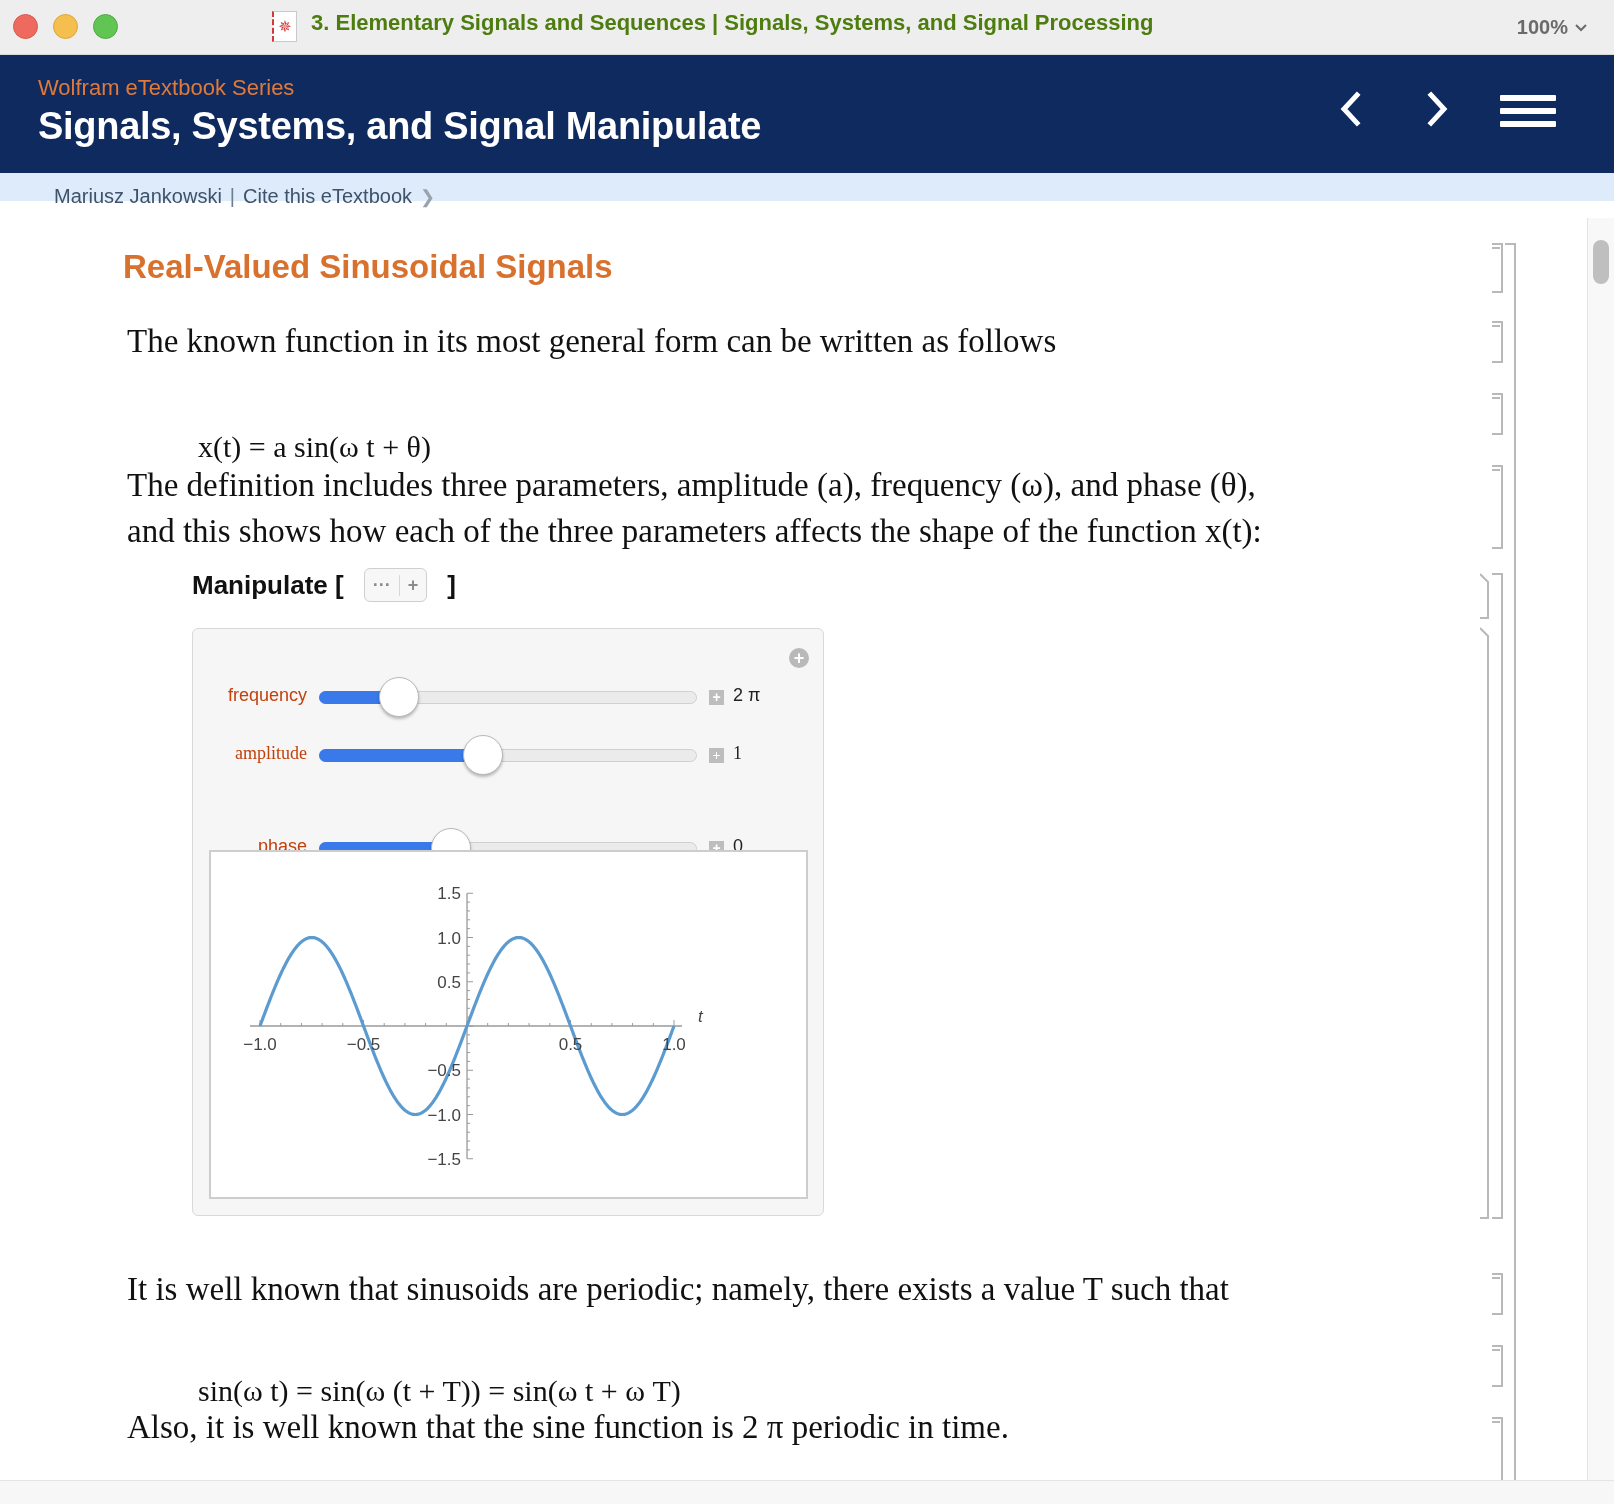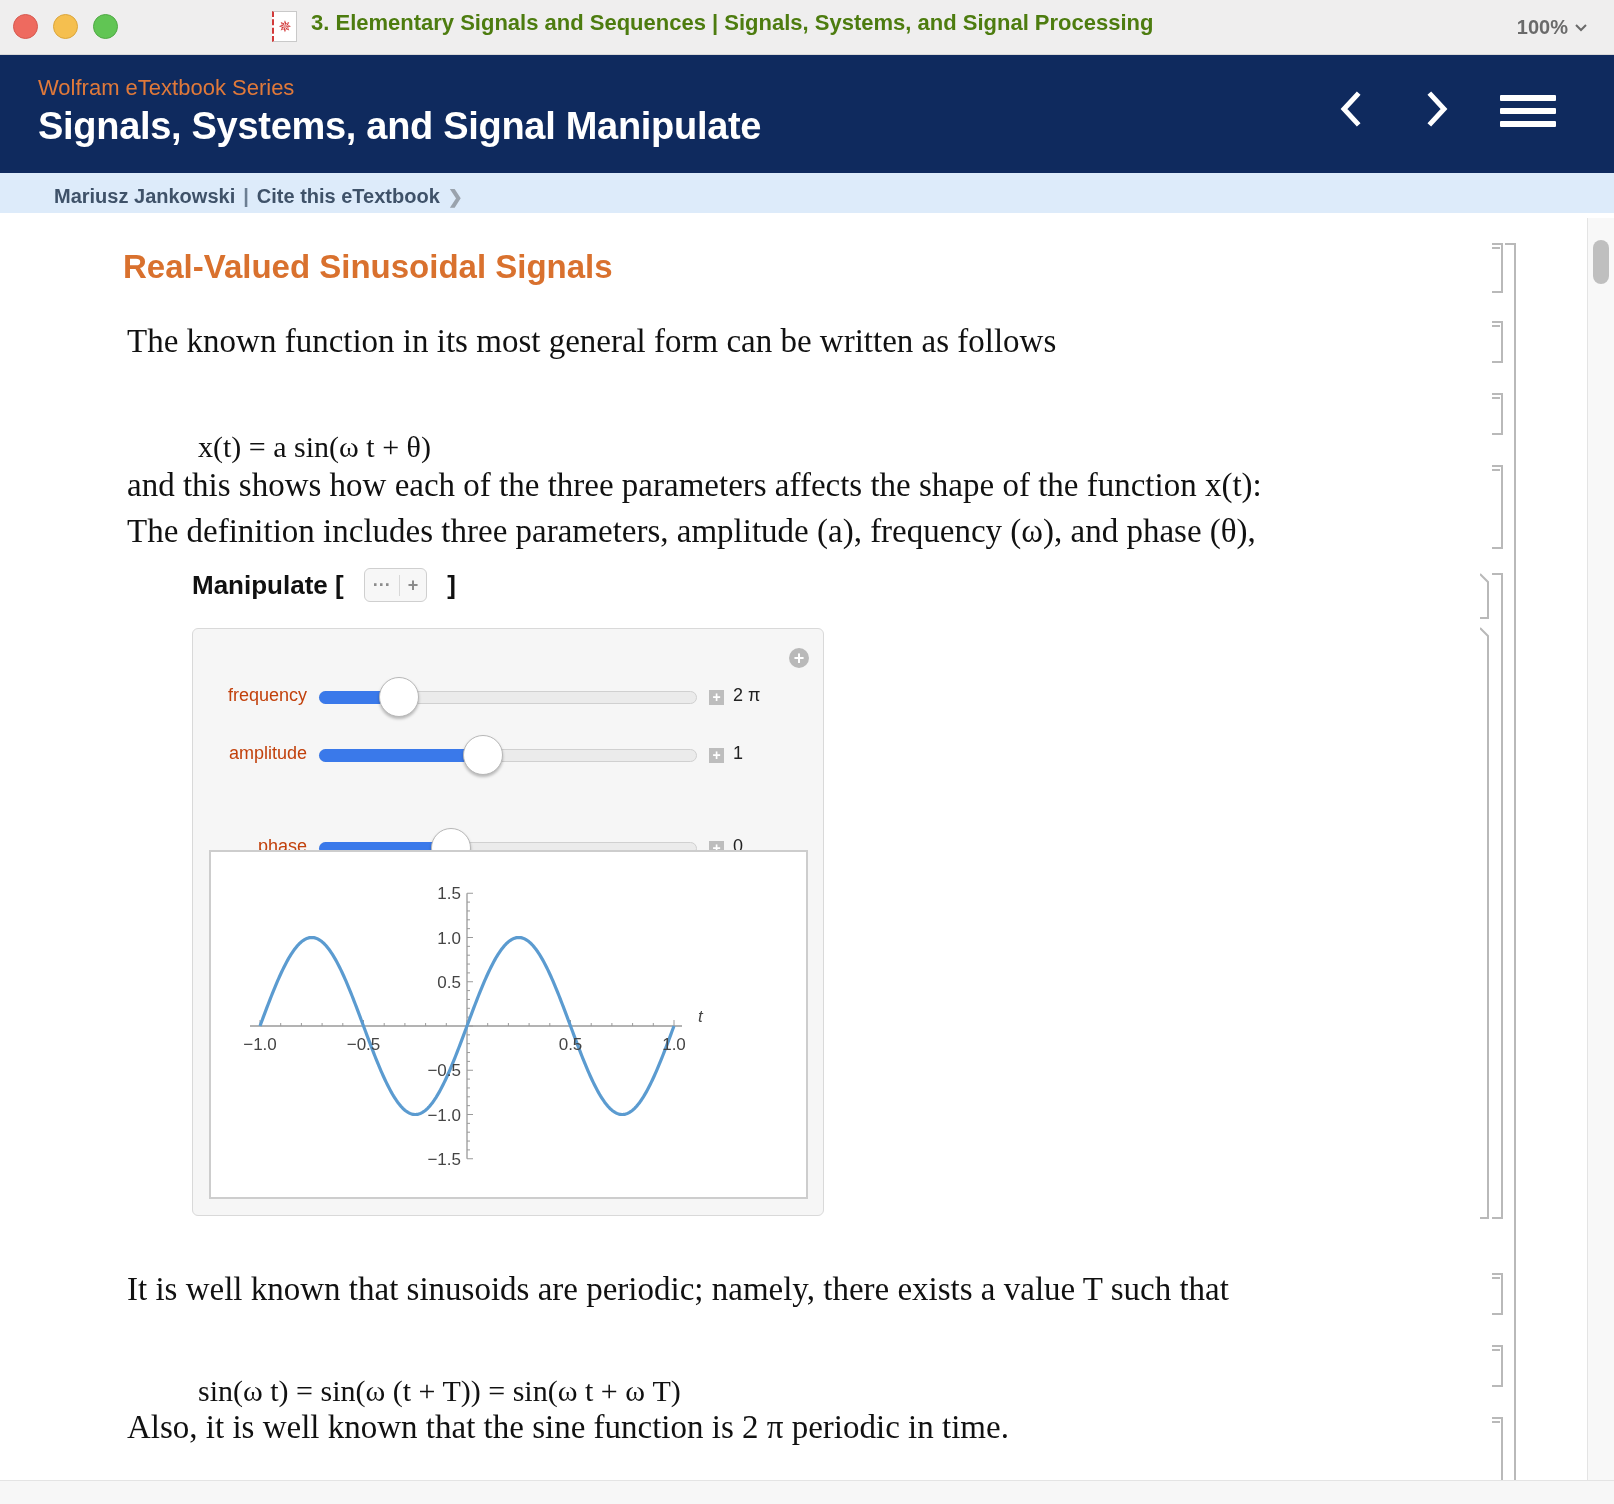--- a/index.html
+++ b/index.html
@@ -22,21 +22,21 @@
   .series { position: absolute; left: 38px; top: 20px; font-size: 22px; color: #e0793a; font-family: "Liberation Sans", sans-serif; }
   .book-title { position: absolute; left: 38px; top: 50px; font-size: 38px; color: #ffffff; font-weight: bold; font-family: "Liberation Sans", sans-serif; letter-spacing: -0.3px; }
   .nav-btn { position: absolute; top: 32px; width: 44px; height: 44px; cursor: pointer; }
   .nav-btn svg { width: 44px; height: 44px; }
   .nav-prev { left: 1330px; }
   .nav-next { left: 1415px; }
   .menu-btn { position: absolute; left: 1500px; top: 40px; width: 56px; height: 36px; cursor: pointer; }
   .menu-btn span { display:block; height: 6px; background: #ffffff; margin-bottom: 7px; border-radius: 1px; }
 
   
-  .authorbar { position: absolute; left: 0; top: 173px; width: 1614px; height: 40px; background: #ddebfa; font-weight: bold; }
+  .authorbar { position: absolute; left: 0; top: 173px; width: 1614px; height: 28px; background: #ddebfa; }
   .author { position: absolute; left: 54px; top: 12px; font-size: 20px; color: #3f5269; white-space: nowrap; display:flex; align-items:center; gap: 8px; }
   .author .sep { color: #6c7e92; }
   .author .cite { cursor: pointer; }
   .author .cite-arrow { color: #9aa3ad; font-size: 18px; }
 
   
   .content { position: absolute; left: 0; top: 218px; width: 1587px; height: 1262px; background: #fff; overflow: hidden; }
   .section-title { position: absolute; left: 123px; top: 30px; font-size: 33px; font-weight: bold; color: #d9712e; font-family: "Liberation Sans", sans-serif; }
   .para { position: absolute; left: 127px; font-family: "Liberation Serif", serif; font-size: 33px; color: #111; white-space: nowrap; line-height: 46px; }
   .formula { position: absolute; left: 198px; font-family: "Liberation Serif", serif; font-size: 30px; color: #111; white-space: nowrap; margin-top: 34px; }
@@ -55,21 +55,21 @@
   .panel { position: absolute; left: 192px; top: 410px; width: 632px; height: 588px; background: #f6f6f6; border: 1px solid #d9d9d9; border-radius: 6px; }
   .panel-plus { position: absolute; left: 596px; top: 19px; width: 20px; height: 20px; border-radius: 50%; background: #b9b9b9; color:#fff; font-size: 18px; line-height: 20px; text-align: center; font-weight: bold; cursor:pointer; }
   .ctrl-row { position: absolute; left: 0; width: 632px; height: 40px; }
   .ctrl-label { position: absolute; right: 518px; top: 8px; font-size: 18px; color: #c2410c; white-space: nowrap; }
   .track { position: absolute; left: 126px; top: 14px; width: 378px; height: 13px; background: #ebebeb; border: 1px solid #d0d0d0; border-radius: 7px; }
   .fill { position: absolute; left: 126px; top: 14px; height: 13px; background: #3a79ea; border-radius: 7px 0 0 7px; }
   .knob { position: absolute; top: 0px; width: 40px; height: 40px; border-radius: 50%; background: #fff; border: 1px solid #b8b8b8; box-shadow: 0 2px 3px rgba(0,0,0,0.25); cursor: grab; }
   .ctrl-plus { position: absolute; left: 516px; top: 13px; width: 15px; height: 15px; background: #bdbdbd; color:#fff; font-size: 14px; line-height: 15px; text-align:center; font-weight:bold; cursor:pointer; }
   .ctrl-value { position: absolute; left: 540px; top: 8px; font-size: 18px; color: #222; white-space: nowrap; }
   .row1 { top: 48px; }
-  .row2 { top: 106px; }
+  .row2 { top: 106px; font-family: Liberation Serif, serif; }
   .row3 { top: 163px; margin-top: 36px; }
 
   .plot-frame { position: absolute; left: 16px; top: 221px; width: 599px; height: 349px; background: #fff; border: 2px solid #cdcdcd; }
   .plot-frame svg { position: absolute; left: 0; top: 0; }
 
   
   .brackets { position: absolute; left: 1480px; top: 218px; width: 60px; height: 1262px; }
   .scrollbar { position: absolute; left: 1587px; top: 218px; width: 27px; height: 1262px; background: #f8f8f8; border-left: 1px solid #e4e4e4; }
   .scroll-thumb { position: absolute; left: 5px; top: 22px; width: 16px; height: 44px; border-radius: 8px; background: #bfbfbf; cursor: pointer; }
   .hscroll { position: absolute; left: 0; top: 1480px; width: 1614px; height: 24px; background: #f7f7f7; border-top: 1px solid #e4e4e4; }
@@ -122,22 +122,22 @@
   </div>
 </div>
 
 <div class="content">
   <div class="section-title">Real-Valued Sinusoidal Signals</div>
 
   <div class="para p1">The known function in its most general form can be written as follows</div>
   <div class="formula f1">x(t) = a sin(ω t + θ)</div>
 
   <div class="para p2">
+    <div>The definition includes three parameters, amplitude (a), frequency (ω), and phase (θ),</div>
     <div>and this shows how each of the three parameters affects the shape of the function x(t):</div>
-    <div>The definition includes three parameters, amplitude (a), frequency (ω), and phase (θ),</div>
   </div>
 
   <div class="manip-label">
     <span>Manipulate [</span>
     <span class="manip-btns">
       <span class="dots">···</span>
       <span>+</span>
     </span>
     <span>]</span>
   </div>

